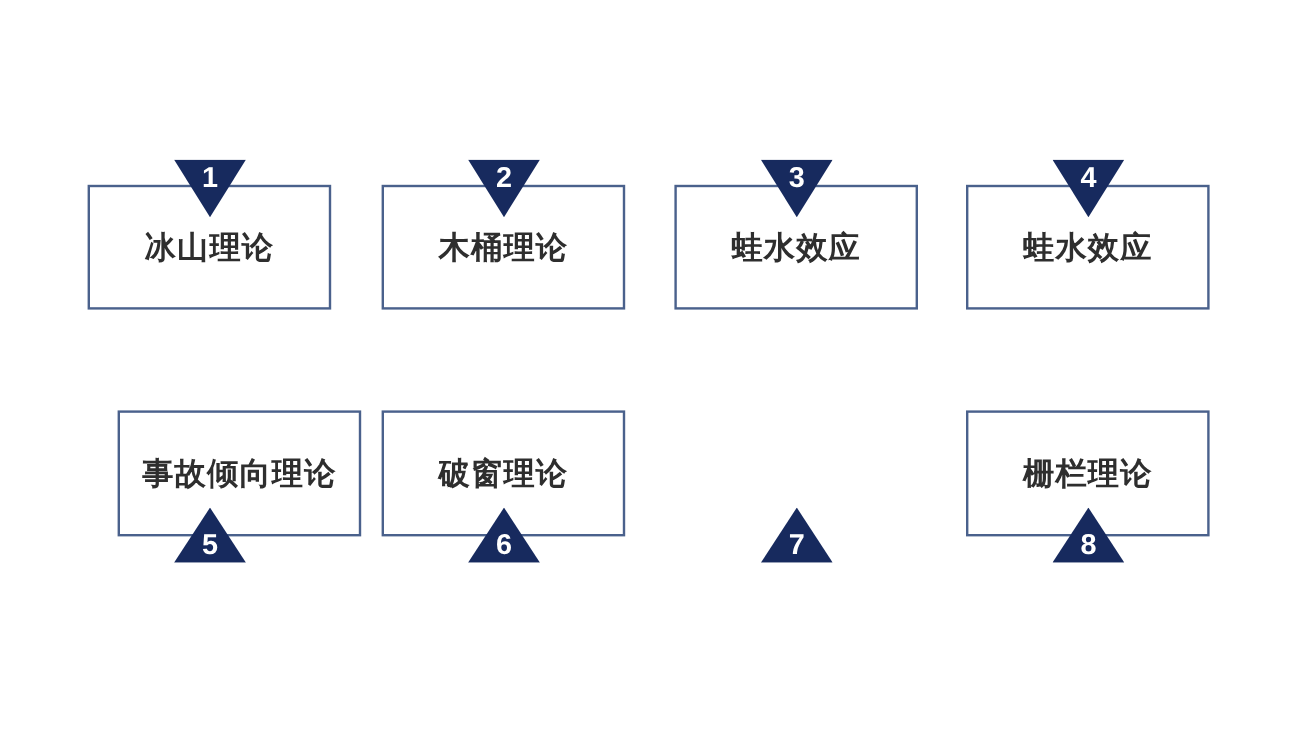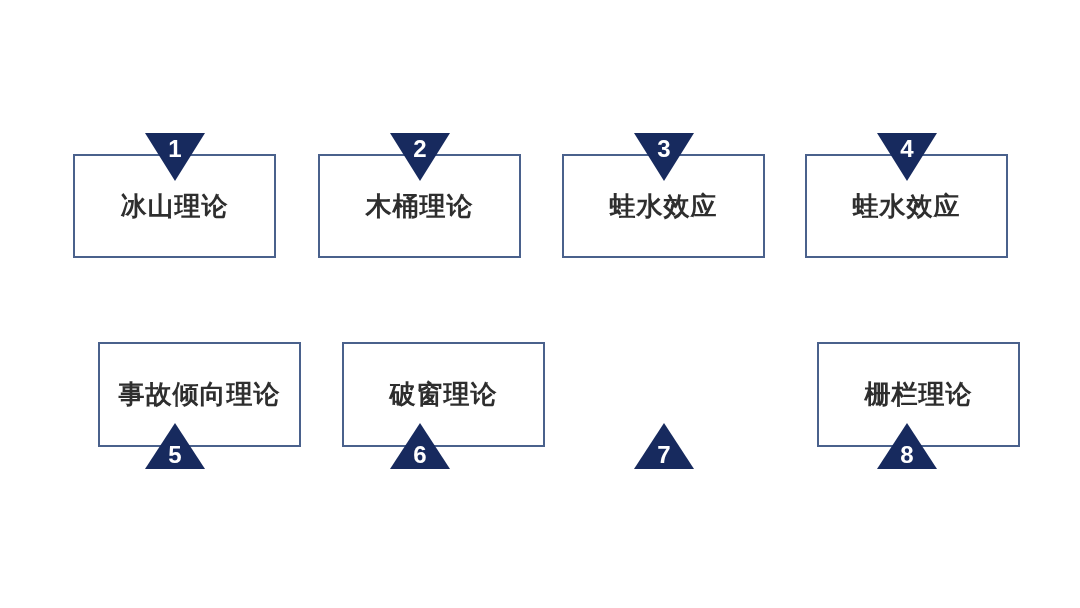--- a/index.html
+++ b/index.html
@@ -93,31 +93,31 @@
     <span class="label">蛙水效应</span>
   </div>
 
   <div class="box" style="left:73px; top:342px; height:105px;margin-left:25px;">
     <span class="label">事故倾向理论</span>
   </div>
   <div class="tri tri-up" style="left:145px; top:423px; height:46px;">
     <span class="num">5</span>
   </div>
 
-  <div class="box" style="left:318px; top:342px; height:105px;margin-left:24px;">
+  <div class="box" style="left:318px; top:342px; height:105px;">
     <span class="label">破窗理论</span>
   </div>
   <div class="tri tri-up" style="left:390px; top:423px; height:46px;">
     <span class="num">6</span>
   </div>
 
   <div class="tri tri-up" style="left:634px; top:423px; height:46px;">
     <span class="num">7</span>
   </div>
 
-  <div class="box" style="left:805px; top:342px; height:105px;margin-left:12px;">
+  <div class="box" style="left:805px; top:342px; height:105px;">
     <span class="label">栅栏理论</span>
   </div>
   <div class="tri tri-up" style="left:877px; top:423px; height:46px;">
     <span class="num">8</span>
   </div>
 
 </div>
 
 </body></html>

